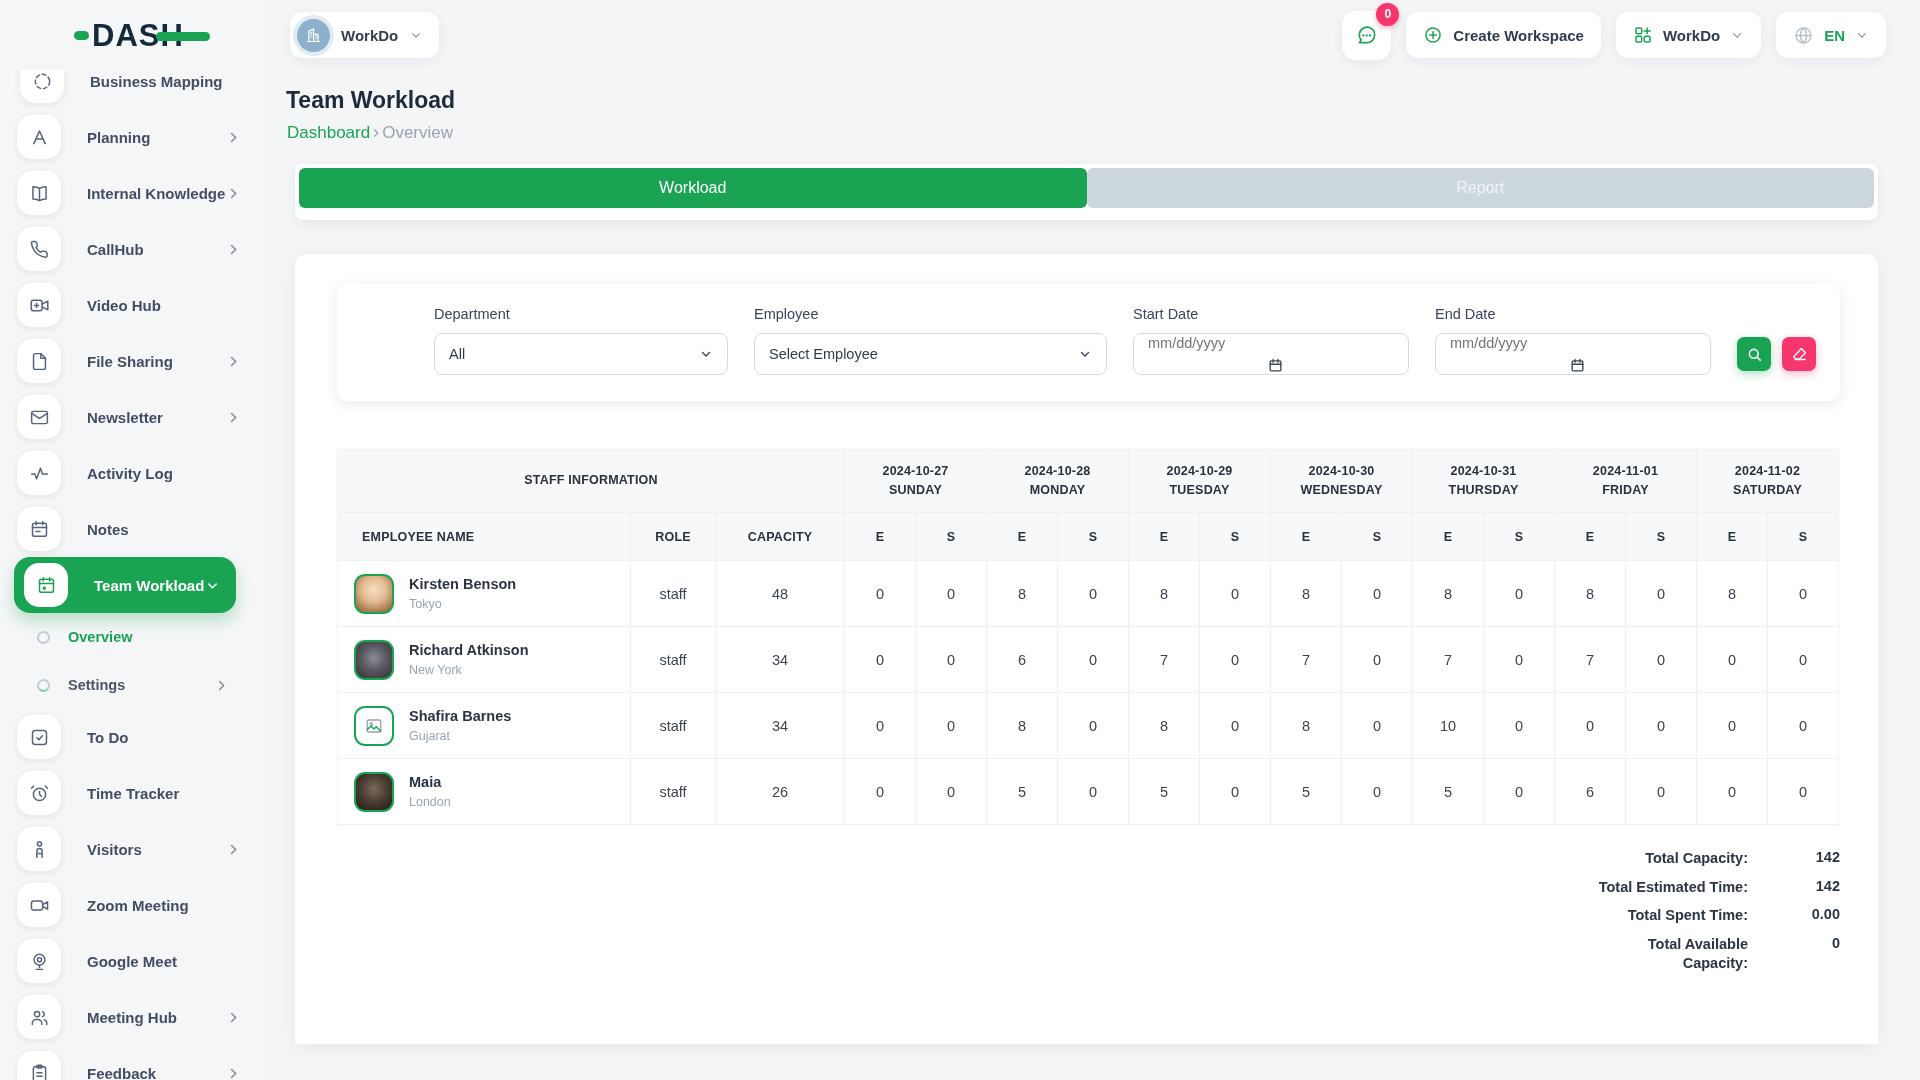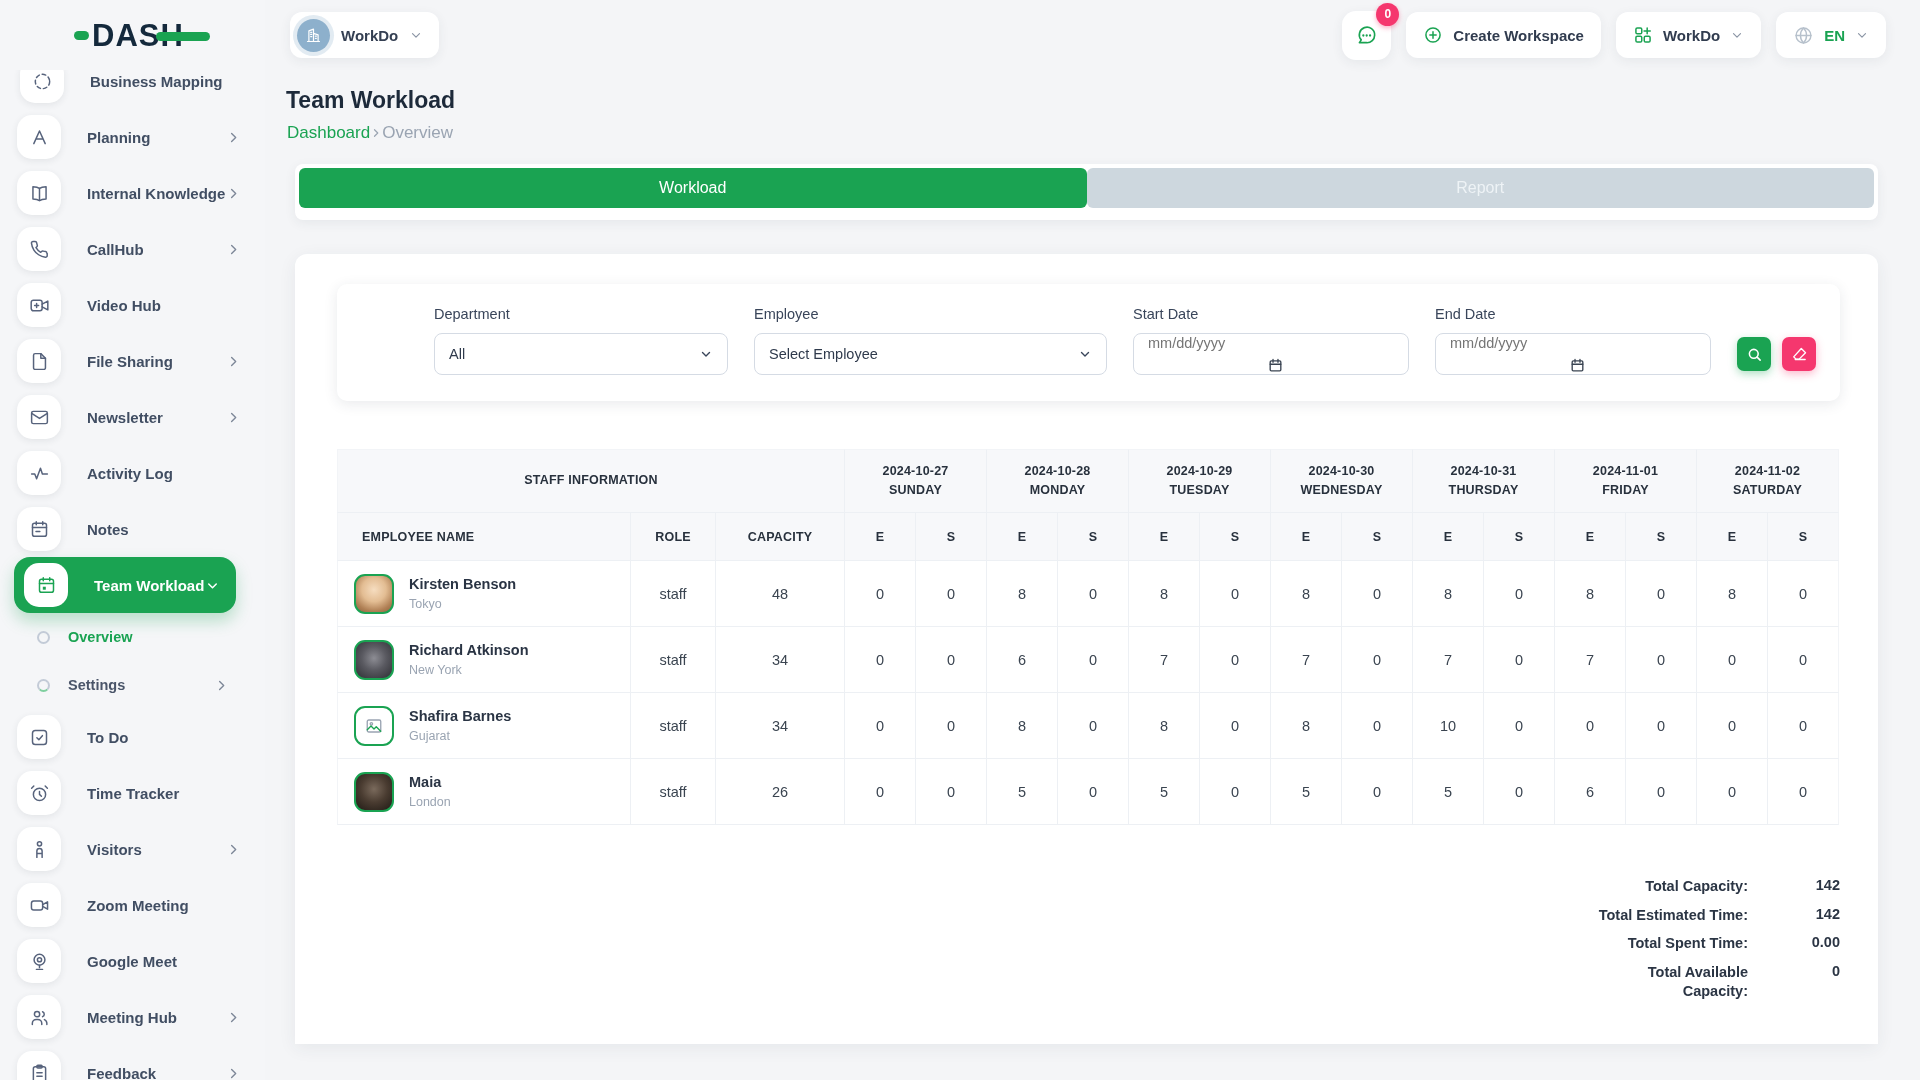--- a/index.html
+++ b/index.html
@@ -131,21 +131,21 @@
   .avatar.photo-1{background:radial-gradient(circle at 50% 38%,#f6ddc0 0%,#e3bd93 42%,#b08055 75%,#8a6240 100%);}
   .avatar.photo-2{background:radial-gradient(circle at 50% 45%,#8d8d94 0%,#5a5a61 45%,#2e2e34 100%);}
   .avatar.photo-3{background:radial-gradient(circle at 50% 42%,#7a6a5c 0%,#4a3c31 48%,#201a15 100%);}
   .avatar.broken{background:#fff;color:#9aa4b2;}
   .avatar.broken svg{width:18px;height:18px;}
   .emp-meta{display:flex;flex-direction:column;}
   .emp-name{font-weight:700;font-size:14.5px;color:#2a3444;line-height:1.2;}
   .emp-loc{font-size:12.5px;color:var(--muted);margin-top:4px;}
 
   
-  .totals{margin-top:52px;display:flex;flex-direction:column;gap:9px;align-items:flex-end;}
+  .totals{margin-top:24px;display:flex;flex-direction:column;gap:9px;align-items:flex-end;}
   .trow{display:flex;gap:26px;justify-content:flex-end;text-align:right;}
   .tlabel{font-weight:700;color:#2b3544;width:168px;font-size:14.5px;line-height:1.35;}
   .tvalue{width:66px;font-weight:600;color:#2b3544;font-size:14.5px;}
 </style>
 </head>
 <body>
 
 <div class="app">
 
   <aside class="sidebar">

